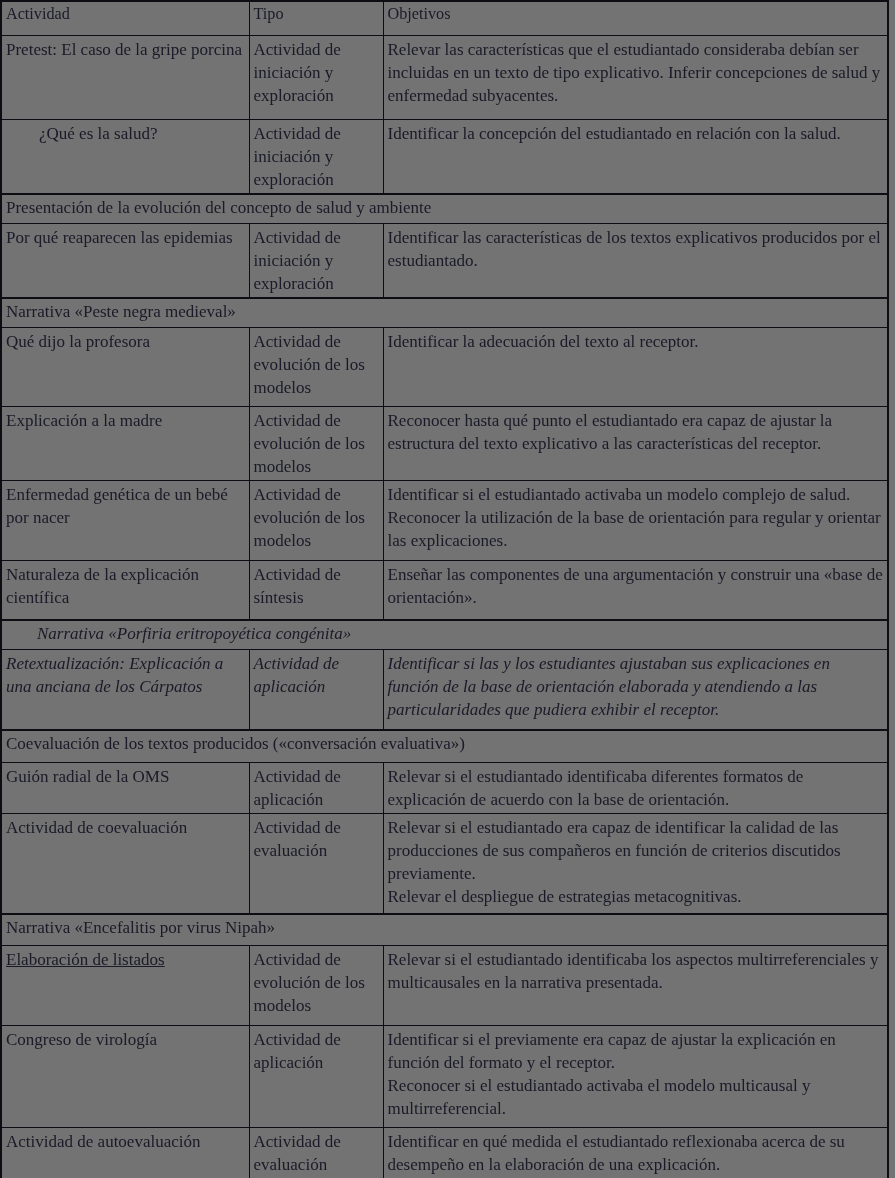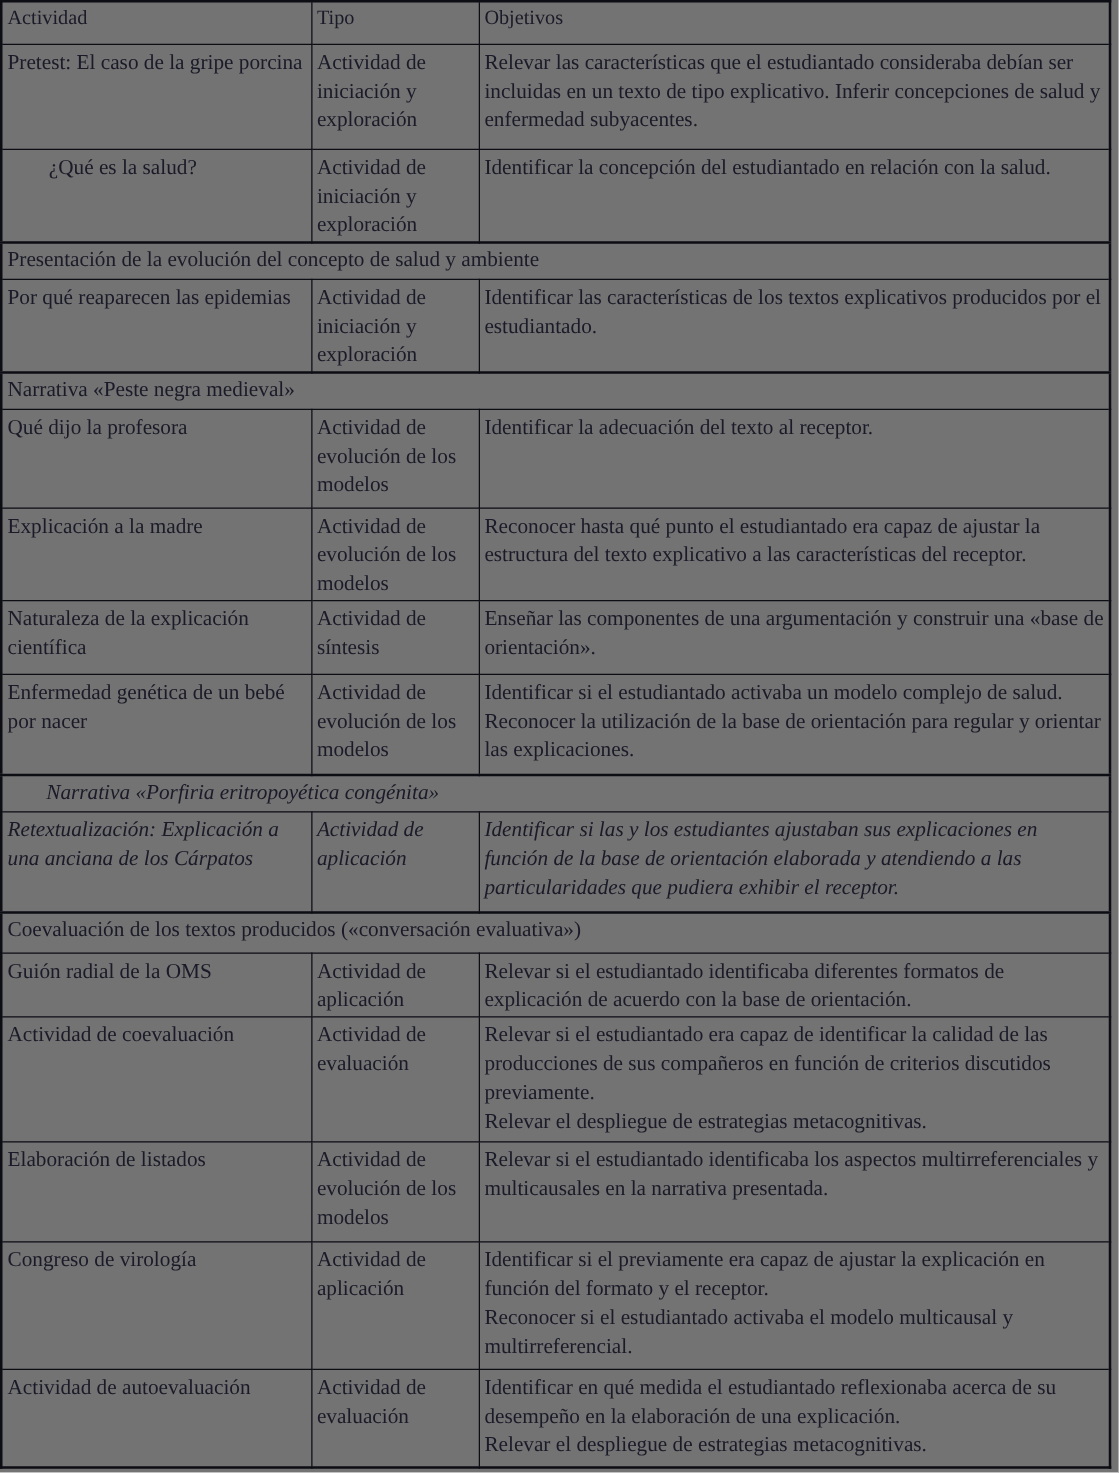--- a/index.html
+++ b/index.html
@@ -150,39 +150,39 @@
             <span class="nowrapline">Explicación a la madre</span>
           </td>
           <td>
             <span class="nowrapline">Actividad de evolución de los modelos</span>
           </td>
           <td class="obj-overflow">
             <span class="nowrapline" style="width: 512px;">Reconocer hasta qué punto el estudiantado era capaz de ajustar la estructura del texto explicativo a las características del receptor.</span>
           </td>
         </tr>
         <tr class="body-row">
+          <td style="height: 75px;">
+            <span class="nowrapline">Enfermedad genética de un bebé por nacer</span>
+          </td>
+          <td>
+            <span class="nowrapline">Actividad de evolución de los modelos</span>
+          </td>
+          <td>
+            <span class="nowrapline">Identificar si el estudiantado activaba un modelo complejo de salud. Reconocer la utilización de la base de orientación para regular y orientar las explicaciones.</span>
+          </td>
+        </tr>
+        <tr class="body-row">
           <td style="height: 54px;">
             <span class="nowrapline">Naturaleza de la explicación científica</span>
           </td>
           <td>
             <span class="nowrapline">Actividad de síntesis</span>
           </td>
           <td>
             <span class="nowrapline">Enseñar las componentes de una argumentación y construir una «base de orientación».</span>
-          </td>
-        </tr>
-        <tr class="body-row">
-          <td style="height: 75px;">
-            <span class="nowrapline">Enfermedad genética de un bebé por nacer</span>
-          </td>
-          <td>
-            <span class="nowrapline">Actividad de evolución de los modelos</span>
-          </td>
-          <td>
-            <span class="nowrapline">Identificar si el estudiantado activaba un modelo complejo de salud. Reconocer la utilización de la base de orientación para regular y orientar las explicaciones.</span>
           </td>
         </tr>
         <tr class="section-row italic">
           <td colspan="3" style="height: 25px; padding-left: 35px;">Narrativa «Porfiria eritropoyética congénita»</td>
         </tr>
         <tr class="body-row italic">
           <td style="height: 75px;">
             <span class="nowrapline">Retextualización: Explicación a una anciana de los Cárpatos</span>
           </td>
           <td>
@@ -211,22 +211,25 @@
             <span class="nowrapline">Actividad de coevaluación</span>
           </td>
           <td>
             <span class="nowrapline">Actividad de evaluación</span>
           </td>
           <td>
             <span class="nowrapline">Relevar si el estudiantado era capaz de identificar la calidad de las producciones de sus compañeros en función de criterios discutidos previamente.</span>
             <span class="nowrapline">Relevar el despliegue de estrategias metacognitivas.</span>
           </td>
         </tr>
-        <tr class="body-row">
-          <td style="height: 75px;">
+        <tr class="section-row">
+          <td colspan="3" style="height: 27px;">Narrativa «Encefalitis por virus Nipah»</td>
+        </tr>
+        <tr class="body-row">
+          <td style="height: 75px; text-decoration: underline;">
             <span class="nowrapline">Elaboración de listados</span>
           </td>
           <td>
             <span class="nowrapline">Actividad de evolución de los modelos</span>
           </td>
           <td>
             <span class="nowrapline">Relevar si el estudiantado identificaba los aspectos multirreferenciales y multicausales en la narrativa presentada.</span>
           </td>
         </tr>
         <tr class="body-row">

